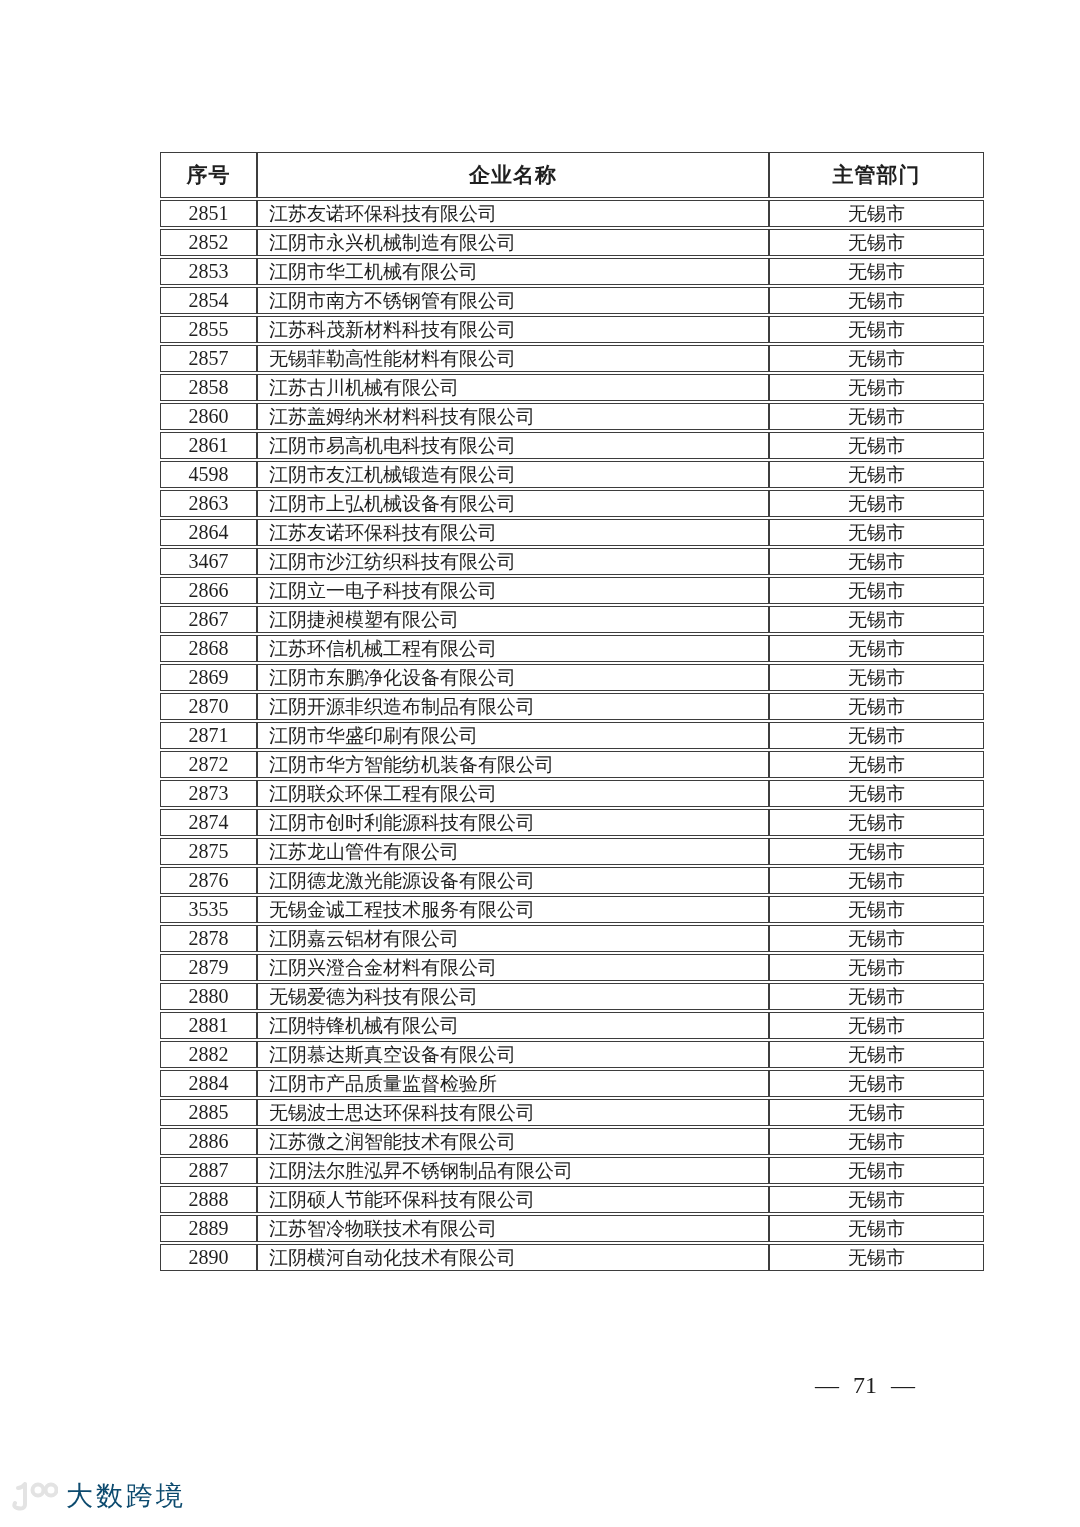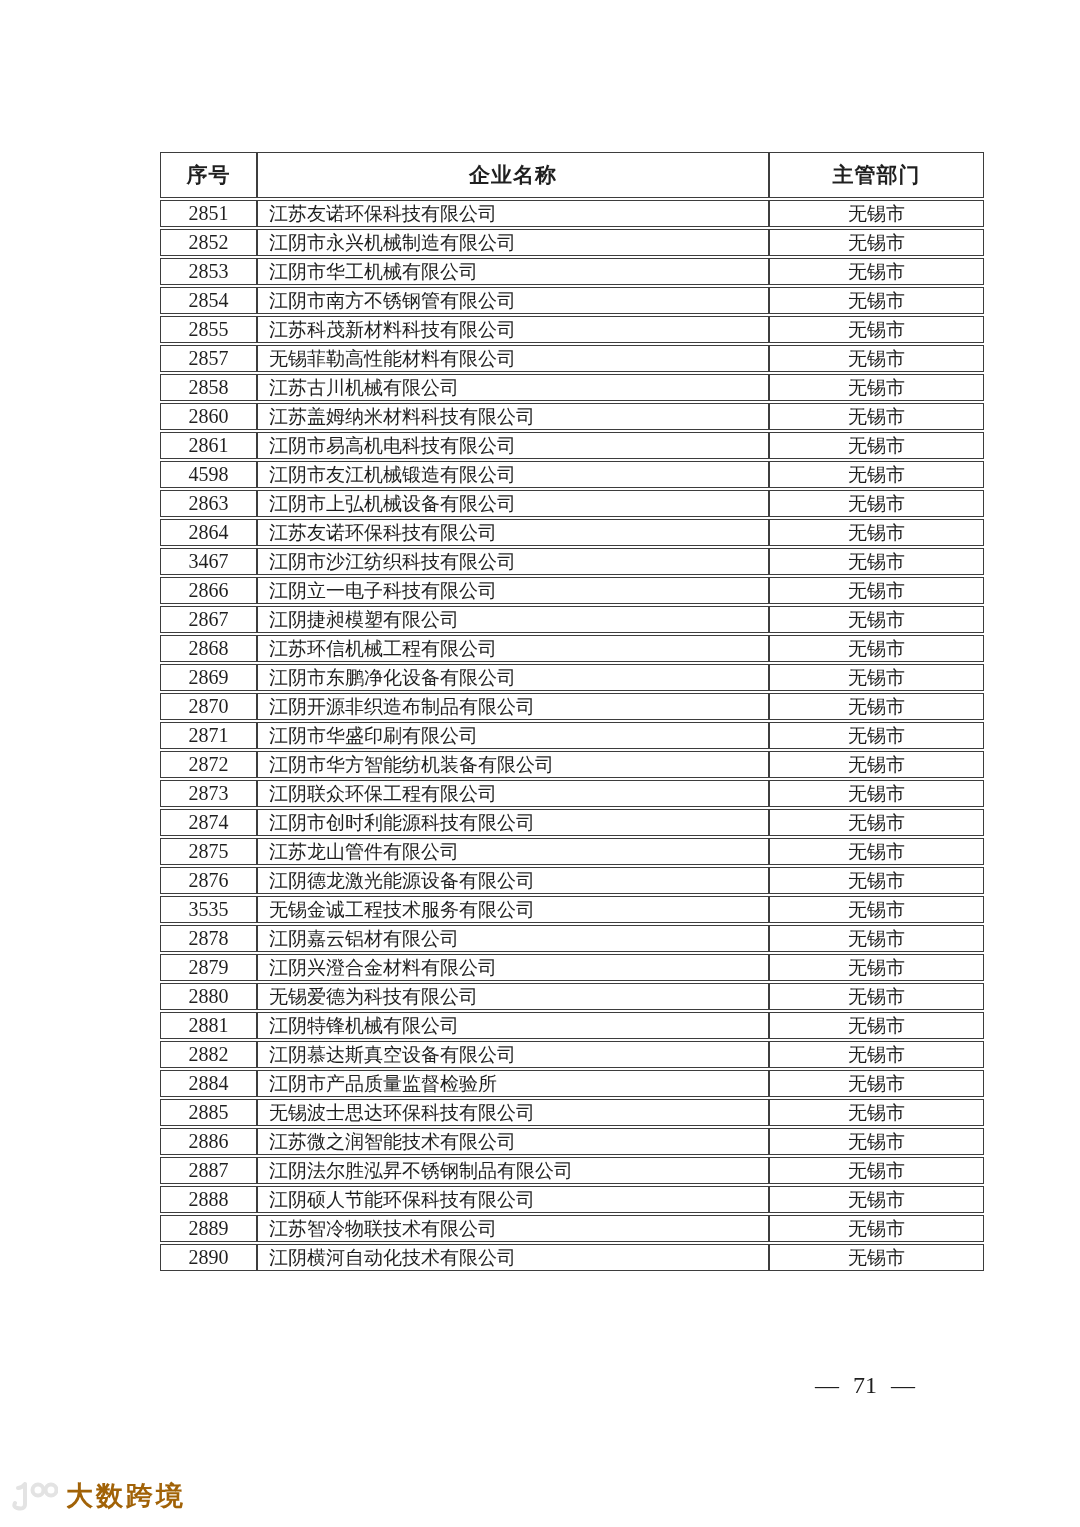--- a/index.html
+++ b/index.html
@@ -65,24 +65,24 @@
     top: 1478px;
     display: flex;
     align-items: center;
     gap: 8px;
     color: #e3e3e3;
     user-select: none;
   }
   .wm-logo { display: inline-block; width: 46px; height: 34px; }
   .wm-text {
     font-family: "Liberation Sans", "DejaVu Sans", sans-serif;
-    font-weight: bold;
+    font-weight: normal;
     font-size: 27px;
     letter-spacing: 3px;
-    color: #a16207;
+    color: #0c4a6e;
   }
 </style>
 </head>
 <body>
 
 <div class="page">
 
   <table class="company-table">
     <colgroup>
       <col class="c-no">

